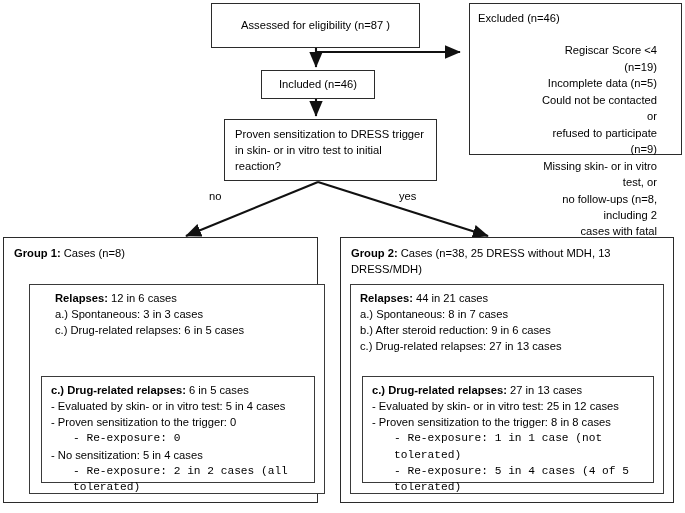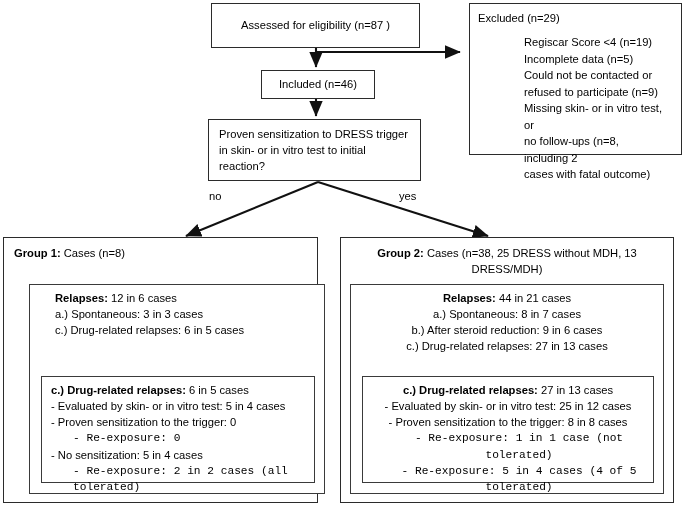--- a/index.html
+++ b/index.html
@@ -38,23 +38,24 @@
   }
   .pad-text {
     padding: 6px 8px 4px 8px;
     font-size: 11.2px;
     line-height: 1.47;
   }
   .excluded-title {
     display: block;
   }
   .excluded-list {
-    margin: 8px;
+    margin: 16px;
     padding: 0;
     list-style: none;
+    text-align: right;
   }
   .excluded-list li {
     padding-left: 38px;
     text-indent: 0;
   }
   .excluded-list li.cont {
     padding-left: 38px;
   }
   .group-head {
     position: absolute;
@@ -111,38 +112,38 @@
 
     <line x1="318" y1="182" x2="488" y2="236" stroke="#111111" stroke-width="2.1" marker-end="url(#arrowhead)"></line>
   </svg>
 
   <div class="box centered-text" style="left:211px; top:3px; width:209px; height:45px;">
     <span>Assessed for eligibility (n=87 )</span>
   </div>
 
   <div class="box" style="left:469px; top:3px; width:213px; height:152px;">
     <div class="pad-text">
-      <span class="excluded-title">Excluded (n=29)</span>
+      <span class="excluded-title">Excluded (n=46)</span>
       <ul class="excluded-list">
         <li>Regiscar Score &lt;4 (n=19)</li>
         <li>Incomplete data (n=5)</li>
         <li>Could not be contacted or</li>
         <li class="cont">refused to participate  (n=9)</li>
         <li>Missing skin- or in vitro test, or</li>
         <li class="cont">no follow-ups (n=8, including 2</li>
         <li class="cont">cases with fatal outcome)</li>
       </ul>
     </div>
   </div>
 
   <div class="box centered-text" style="left:261px; top:70px; width:114px; height:29px;">
     <span>Included (n=46)</span>
   </div>
 
-  <div class="box" style="left:208px; top:119px; width:213px; height:62px;">
+  <div class="box" style="left:224px; top:119px; width:213px; height:62px;">
     <div style="padding:7px 9px 0 10px; font-size:11.2px; line-height:1.42;">Proven sensitization to DRESS trigger in skin- or in vitro test to initial reaction?</div>
   </div>
 
   <div class="label-no" style="left:209px; top:190px;">no</div>
   <div class="label-yes" style="left:399px; top:190px;">yes</div>
 
   <div class="box" style="left:3px; top:237px; width:315px; height:266px;">
 
     <div class="group-head">
       <b>Group 1:</b><span> Cases (n=8)</span>
@@ -165,21 +166,21 @@
             <li>- Proven sensitization to the trigger: 0</li>
             <li class="indent1">- Re-exposure: 0</li>
             <li>- No sensitization: 5 in 4 cases</li>
             <li class="indent1">- Re-exposure: 2 in 2 cases (all tolerated)</li>
           </ul>
         </div>
       </div>
     </div>
   </div>
 
-  <div class="box" style="left:340px; top:237px; width:334px; height:266px;text-align:center;">
+  <div class="box" style="left:340px; top:237px; width:334px; height:266px;">
 
     <div class="group-head">
       <b>Group 2:</b><span> Cases (n=38, 25 DRESS without MDH, 13 DRESS/MDH)</span>
     </div>
 
     <div class="box box-thin" style="left:9px; top:46px; width:314px; height:210px;">
       <div class="inner-pad">
         <ul class="listblock">
           <li><b>Relapses:</b><span> 44 in 21 cases</span></li>
           <li>a.) Spontaneous: 8 in 7 cases</li>

